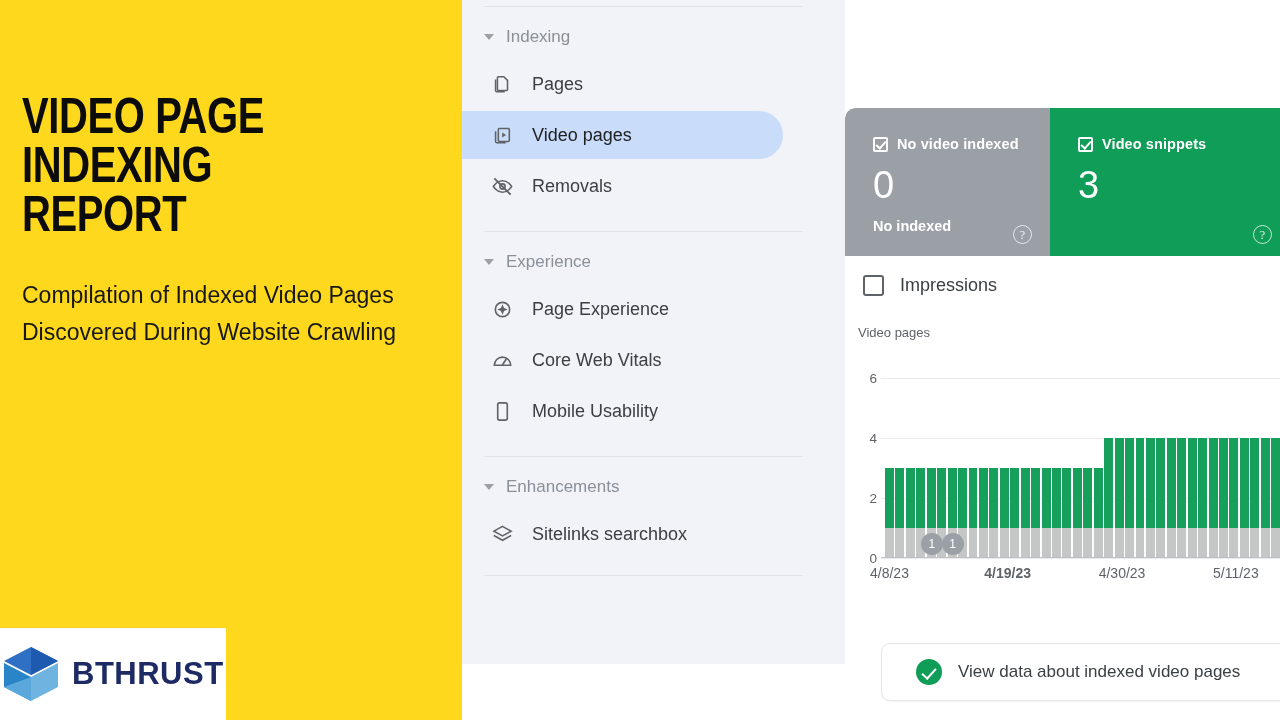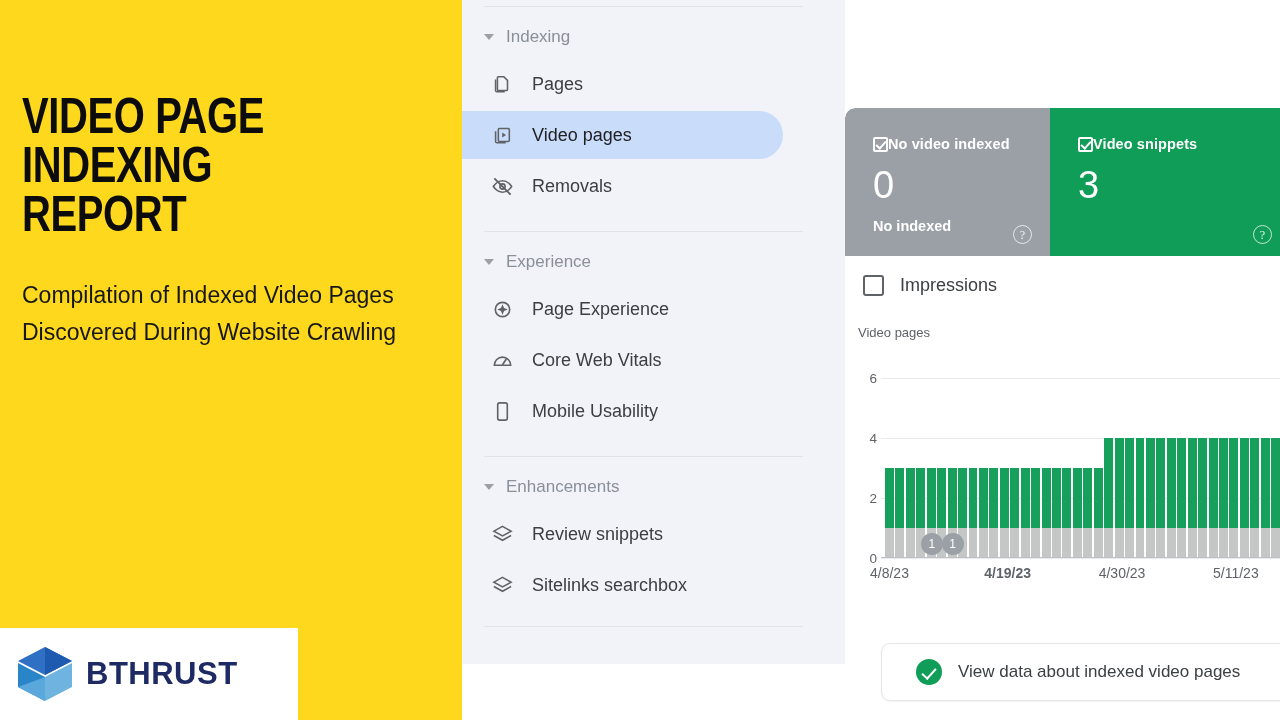--- a/index.html
+++ b/index.html
@@ -32,24 +32,24 @@
   .headline .l2 { display: block; }
   .subhead {
     position: absolute; left: 22px; top: 277px; width: 410px;
     font-size: 23px;
     line-height: 1.63;
     color: #171717;
     font-weight: 400;
   }
   .logo-box {
     position: absolute; left: 0; bottom: 0;
-    width: 298px; height: 92px;
+    width: 226px; height: 92px;
     background: #ffffff;
     display: flex; align-items: center; gap: 10px;
-    padding-left: 14px;
+    padding-left: 0;
   }
   .logo-cube { width: 62px; height: 62px; position: relative; flex: 0 0 auto; }
   .logo-text {
     font-size: 31px; font-weight: 700; letter-spacing: 0.5px;
     color: #1d2a63;
     font-family: "Liberation Sans", sans-serif;
   }
 
   
   .sidebar {
@@ -107,21 +107,21 @@
     overflow: hidden;
   }
   .card {
     position: relative;
     height: 148px;
     padding: 28px 0 0 28px;
     color: #ffffff;
   }
   .card.gray { width: 205px; background: #9AA0A6; border-top-left-radius: 10px; }
   .card.green { width: 240px; background: #109D57; }
-  .card-head { display: flex; align-items: flex-end; }
+  .card-head { display: flex; align-items: flex-end; gap: 9px; }
   .chk-box {
     width: 15px; height: 15px; border: 2px solid #ffffff; border-radius: 2px;
     position: relative; flex: 0 0 auto;
   }
   .chk-box::after {
     content: ""; position: absolute; left: 3px; top: 0px;
     width: 4px; height: 8px; border: solid #ffffff;
     border-width: 0 2px 2px 0; transform: rotate(42deg);
   }
   .card-title { font-size: 14.5px; font-weight: 700; letter-spacing: 0.1px; }
@@ -315,29 +315,20 @@
 
     <div style="height:18px"></div>
     <div class="nav-divider"></div>
     <div style="height:10px"></div>
 
     <div class="nav-group-header">
       <span class="caret"></span>
       <span>Enhancements</span>
     </div>
 
-    <div class="nav-item">
-      <span class="nav-icon">
-        <svg width="23" height="23" viewBox="0 0 24 24" fill="none" stroke="currentColor" stroke-width="1.6">
-          <polygon points="12,3.5 21,8.5 12,13.5 3,8.5"></polygon>
-          <polyline points="3,13 12,18 21,13"></polyline>
-        </svg>
-      </span>
-      <span class="nav-label">Review snippets</span>
-    </div>
 
     <div class="nav-item">
       <span class="nav-icon">
         <svg width="23" height="23" viewBox="0 0 24 24" fill="none" stroke="currentColor" stroke-width="1.6">
           <polygon points="12,3.5 21,8.5 12,13.5 3,8.5"></polygon>
           <polyline points="3,13 12,18 21,13"></polyline>
         </svg>
       </span>
       <span class="nav-label">Sitelinks searchbox</span>
     </div>

